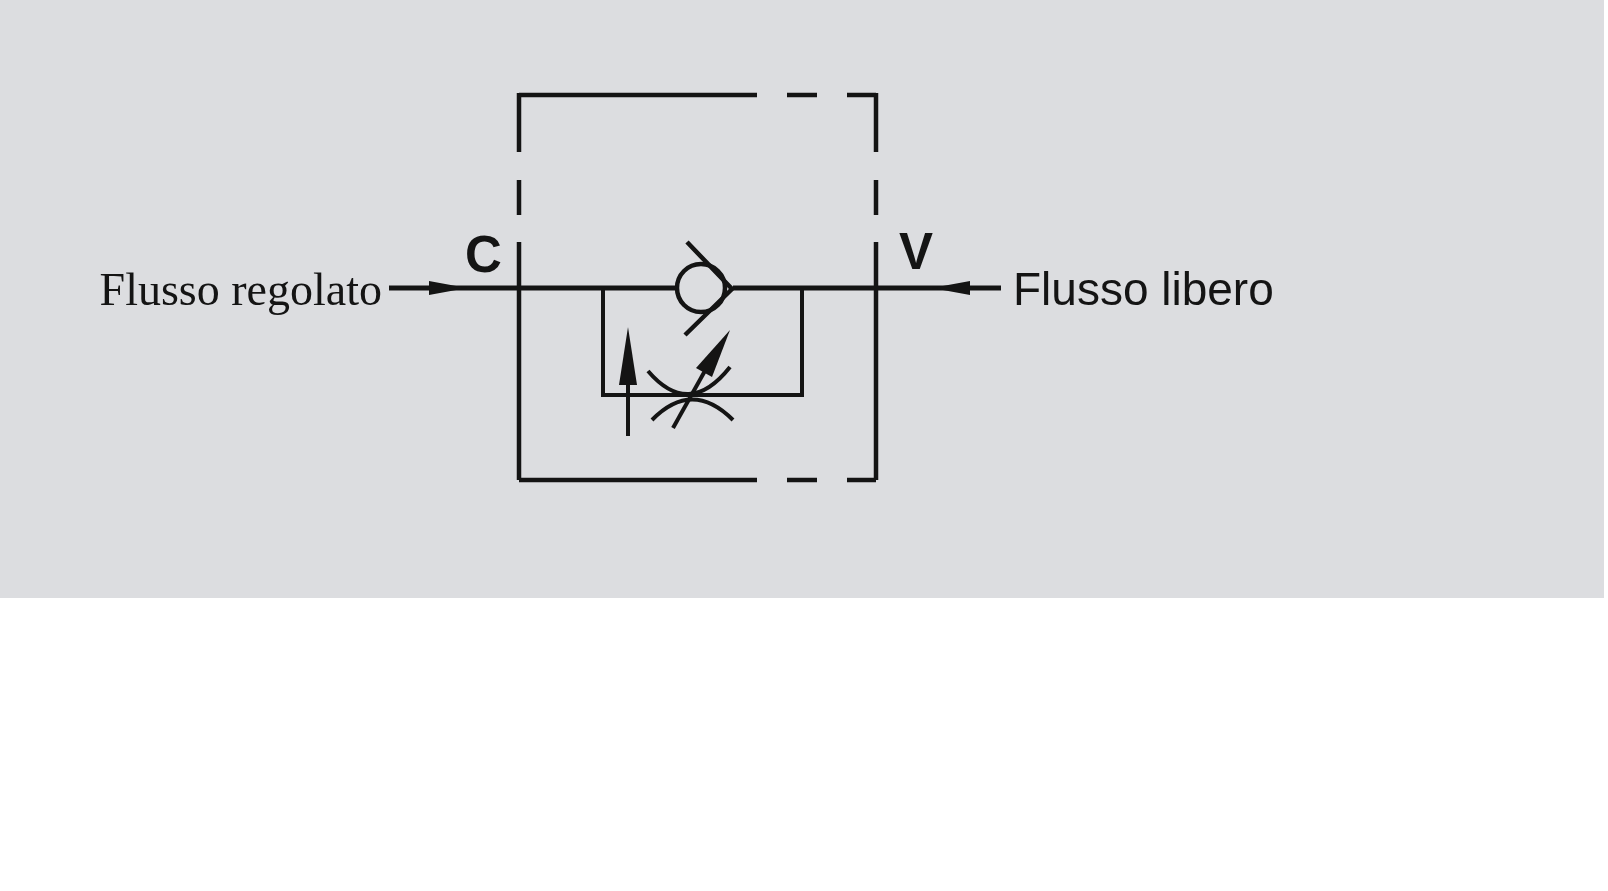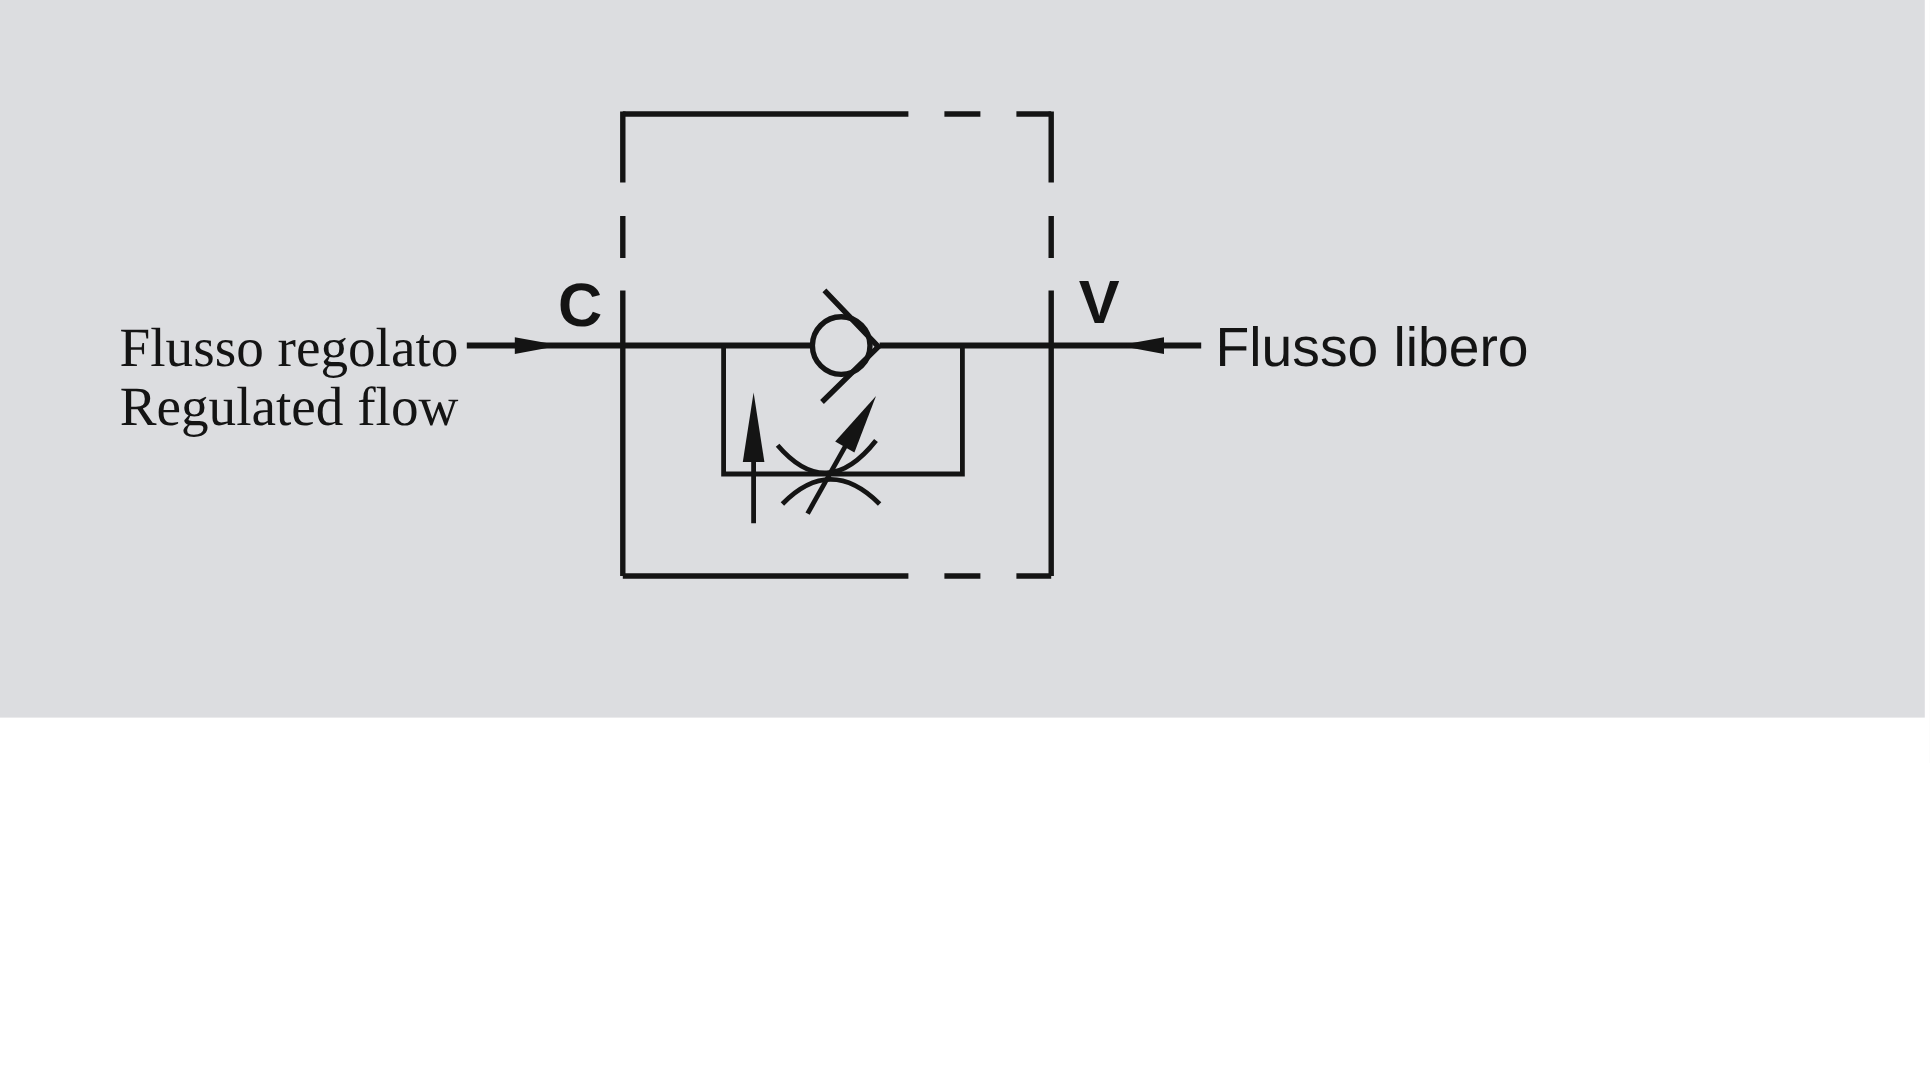--- a/index.html
+++ b/index.html
@@ -88,20 +88,19 @@
     <path class="stroke" d="M 652,420 Q 692,379 733,420" stroke-width="4"></path>
     <line class="stroke" x1="673" y1="428" x2="706" y2="369" stroke-width="4"></line>
     <polygon class="fillhead" points="730,330 712,377 696,368"></polygon>
   </svg>
 
   <div class="port port-c">C</div>
   <div class="port port-v">V</div>
 
   <div class="label label-left">
     <div>Flusso regolato</div>
-    <div>Regulated flow</div>
   </div>
 
   <div class="label label-right">
     <div>Flusso libero</div>
   </div>
 
 </div>
 
 </body></html>

